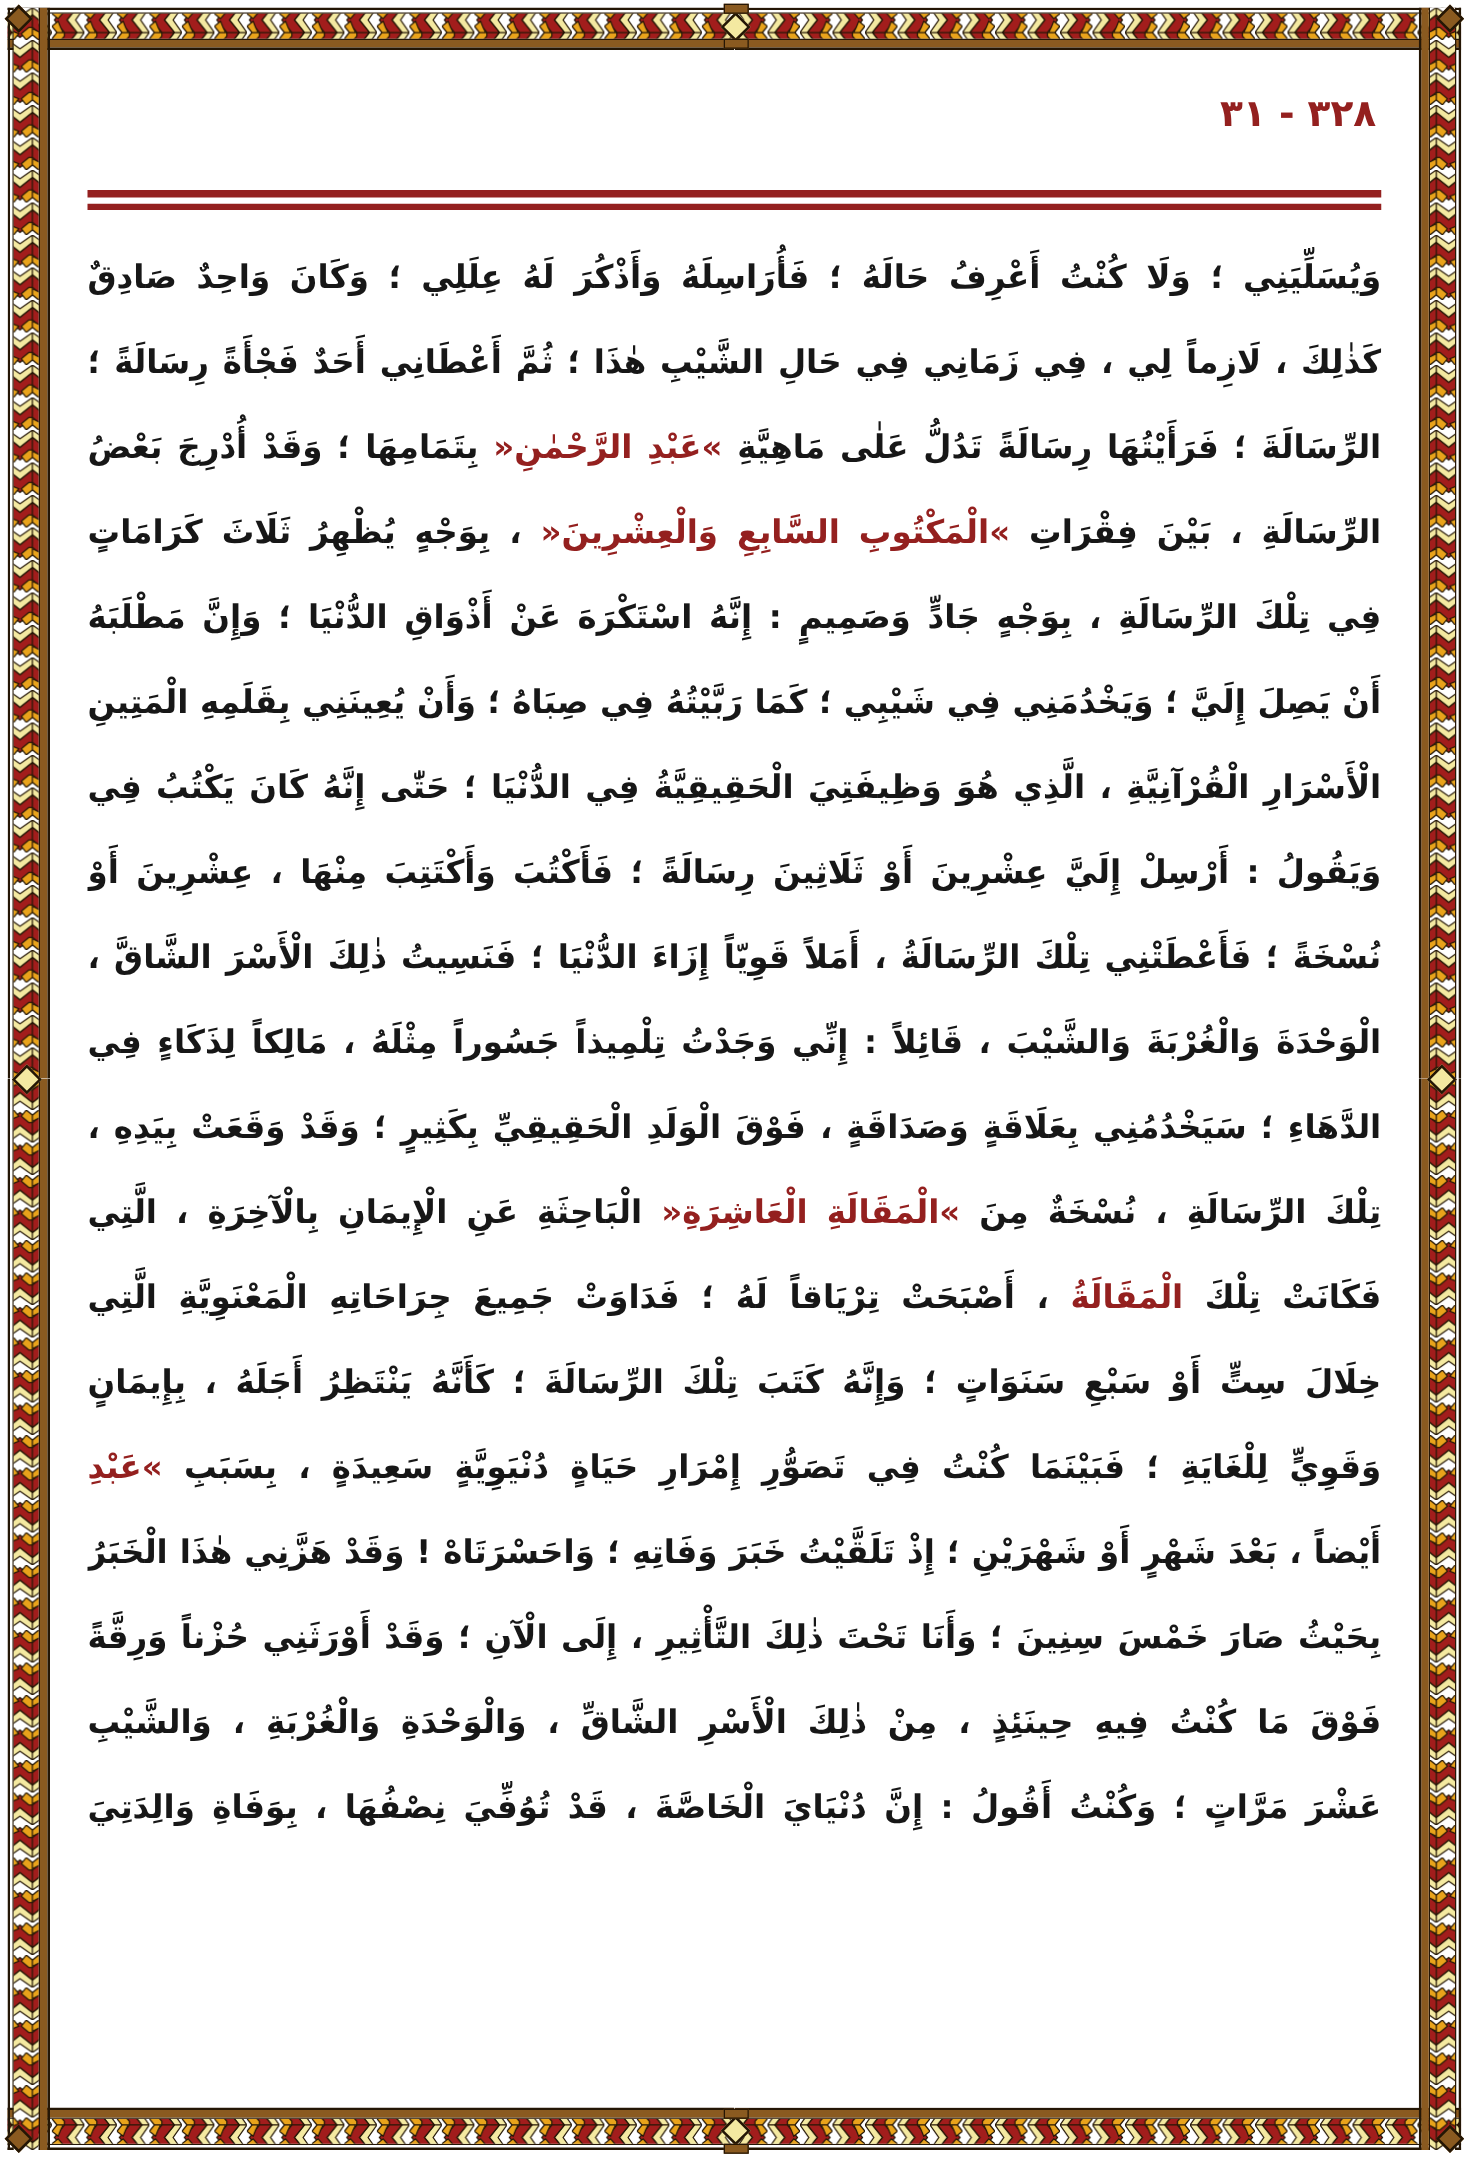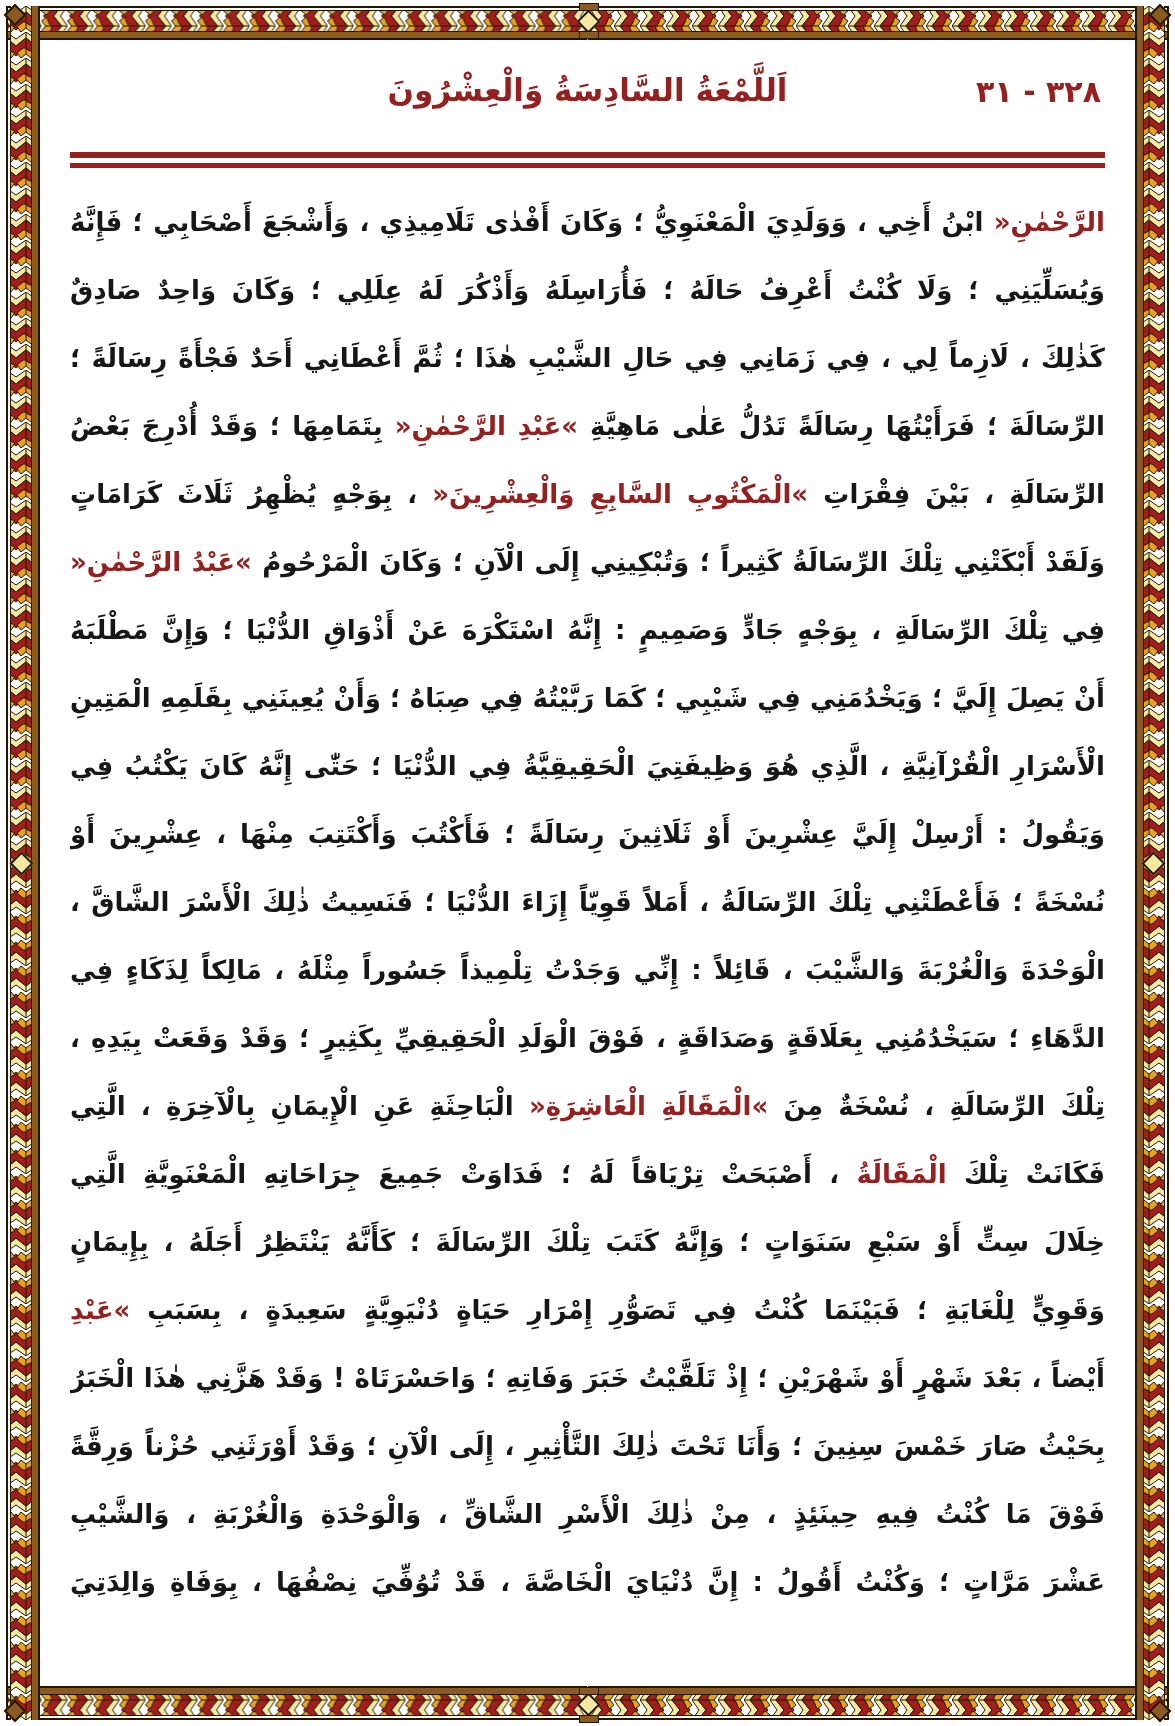--- a/index.html
+++ b/index.html
@@ -231,30 +231,27 @@
   <div class="diamond right"></div>
 
   <div class="tab t-out"></div>
   <div class="tab t-in"></div>
   <div class="tab b-out"></div>
   <div class="tab b-in"></div>
 
   <div class="content">
     <div class="header">
       <span class="pnum">٣٢٨ - ٣١</span>
-      <span class="title">اَللَّمْعَةُ السَّادِسَةُ وَالْعِشْرُونَ</span>
     </div>
     <div class="double-rule"></div>
     <div class="body-text">
-        <div class="bline"><span class="red">الرَّحْمٰنِ« </span><span>ابْنُ أَخِي ، وَوَلَدِيَ الْمَعْنَوِيُّ ؛ وَكَانَ أَفْدٰى تَلَامِيذِي ، وَأَشْجَعَ أَصْحَابِي ؛ فَإِنَّهُ</span></div>
         <div class="bline"><span>وَيُسَلِّيَنِي ؛ وَلَا كُنْتُ أَعْرِفُ حَالَهُ ؛ فَأُرَاسِلَهُ وَأَذْكُرَ لَهُ عِلَلِي ؛ وَكَانَ وَاحِدٌ صَادِقٌ وَفِدَائِيٌّ</span></div>
         <div class="bline"><span>كَذٰلِكَ ، لَازِماً لِي ، فِي زَمَانِي فِي حَالِ الشَّيْبِ هٰذَا ؛ ثُمَّ أَعْطَانِي أَحَدٌ فَجْأَةً رِسَالَةً ؛ فَفَتَحْتُ</span></div>
         <div class="bline"><span>الرِّسَالَةَ ؛ فَرَأَيْتُهَا رِسَالَةً تَدُلُّ عَلٰى مَاهِيَّةِ </span><span class="red">»عَبْدِ الرَّحْمٰنِ«</span><span> بِتَمَامِهَا ؛ وَقَدْ أُدْرِجَ بَعْضُ تِلْكَ</span></div>
         <div class="bline"><span>الرِّسَالَةِ ، بَيْنَ فِقْرَاتِ </span><span class="red">»الْمَكْتُوبِ السَّابِعِ وَالْعِشْرِينَ«</span><span> ، بِوَجْهٍ يُظْهِرُ ثَلَاثَ كَرَامَاتٍ ظَاهِرَةٍ ؛</span></div>
-        <div class="bline"><span>وَلَقَدْ أَبْكَتْنِي تِلْكَ الرِّسَالَةُ كَثِيراً ؛ وَتُبْكِينِي إِلَى الْآنِ ؛ وَكَانَ الْمَرْحُومُ </span><span class="red">»عَبْدُ الرَّحْمٰنِ«</span></div>
         <div class="bline"><span>فِي تِلْكَ الرِّسَالَةِ ، بِوَجْهٍ جَادٍّ وَصَمِيمٍ : إِنَّهُ اسْتَكْرَهَ عَنْ أَذْوَاقِ الدُّنْيَا ؛ وَإِنَّ مَطْلَبَهُ الْأَعْظَمَ ،</span></div>
         <div class="bline"><span>أَنْ يَصِلَ إِلَيَّ ؛ وَيَخْدُمَنِي فِي شَيْبِي ؛ كَمَا رَبَّيْتُهُ فِي صِبَاهُ ؛ وَأَنْ يُعِينَنِي بِقَلَمِهِ الْمَتِينِ ، فِي نَشْرِ</span></div>
         <div class="bline"><span>الْأَسْرَارِ الْقُرْآنِيَّةِ ، الَّذِي هُوَ وَظِيفَتِيَ الْحَقِيقِيَّةُ فِي الدُّنْيَا ؛ حَتّٰى إِنَّهُ كَانَ يَكْتُبُ فِي رِسَالَتِهِ ؛</span></div>
         <div class="bline"><span>وَيَقُولُ : أَرْسِلْ إِلَيَّ عِشْرِينَ أَوْ ثَلَاثِينَ رِسَالَةً ؛ فَأَكْتُبَ وَأَكْتَتِبَ مِنْهَا ، عِشْرِينَ أَوْ ثَلَاثِينَ</span></div>
         <div class="bline"><span>نُسْخَةً ؛ فَأَعْطَتْنِي تِلْكَ الرِّسَالَةُ ، أَمَلاً قَوِيّاً إِزَاءَ الدُّنْيَا ؛ فَنَسِيتُ ذٰلِكَ الْأَسْرَ الشَّاقَّ ، وَتِلْكَ</span></div>
         <div class="bline"><span>الْوَحْدَةَ وَالْغُرْبَةَ وَالشَّيْبَ ، قَائِلاً : إِنِّي وَجَدْتُ تِلْمِيذاً جَسُوراً مِثْلَهُ ، مَالِكاً لِذَكَاءٍ فِي دَرَجَةِ</span></div>
         <div class="bline"><span>الدَّهَاءِ ؛ سَيَخْدُمُنِي بِعَلَاقَةٍ وَصَدَاقَةٍ ، فَوْقَ الْوَلَدِ الْحَقِيقِيِّ بِكَثِيرٍ ؛ وَقَدْ وَقَعَتْ بِيَدِهِ ، قَبْلَ</span></div>
         <div class="bline"><span>تِلْكَ الرِّسَالَةِ ، نُسْخَةٌ مِنَ </span><span class="red">»الْمَقَالَةِ الْعَاشِرَةِ«</span><span> الْبَاحِثَةِ عَنِ الْإِيمَانِ بِالْآخِرَةِ ، الَّتِي طَبَعْتُهَا ؛</span></div>
         <div class="bline"><span>فَكَانَتْ تِلْكَ </span><span class="red">الْمَقَالَةُ</span><span> ، أَصْبَحَتْ تِرْيَاقاً لَهُ ؛ فَدَاوَتْ جَمِيعَ جِرَاحَاتِهِ الْمَعْنَوِيَّةِ الَّتِي اجْتَرَحَهَا ،</span></div>
         <div class="bline"><span>خِلَالَ سِتٍّ أَوْ سَبْعِ سَنَوَاتٍ ؛ وَإِنَّهُ كَتَبَ تِلْكَ الرِّسَالَةَ ؛ كَأَنَّهُ يَنْتَظِرُ أَجَلَهُ ، بِإِيمَانٍ مُشْرِقٍ</span></div>

